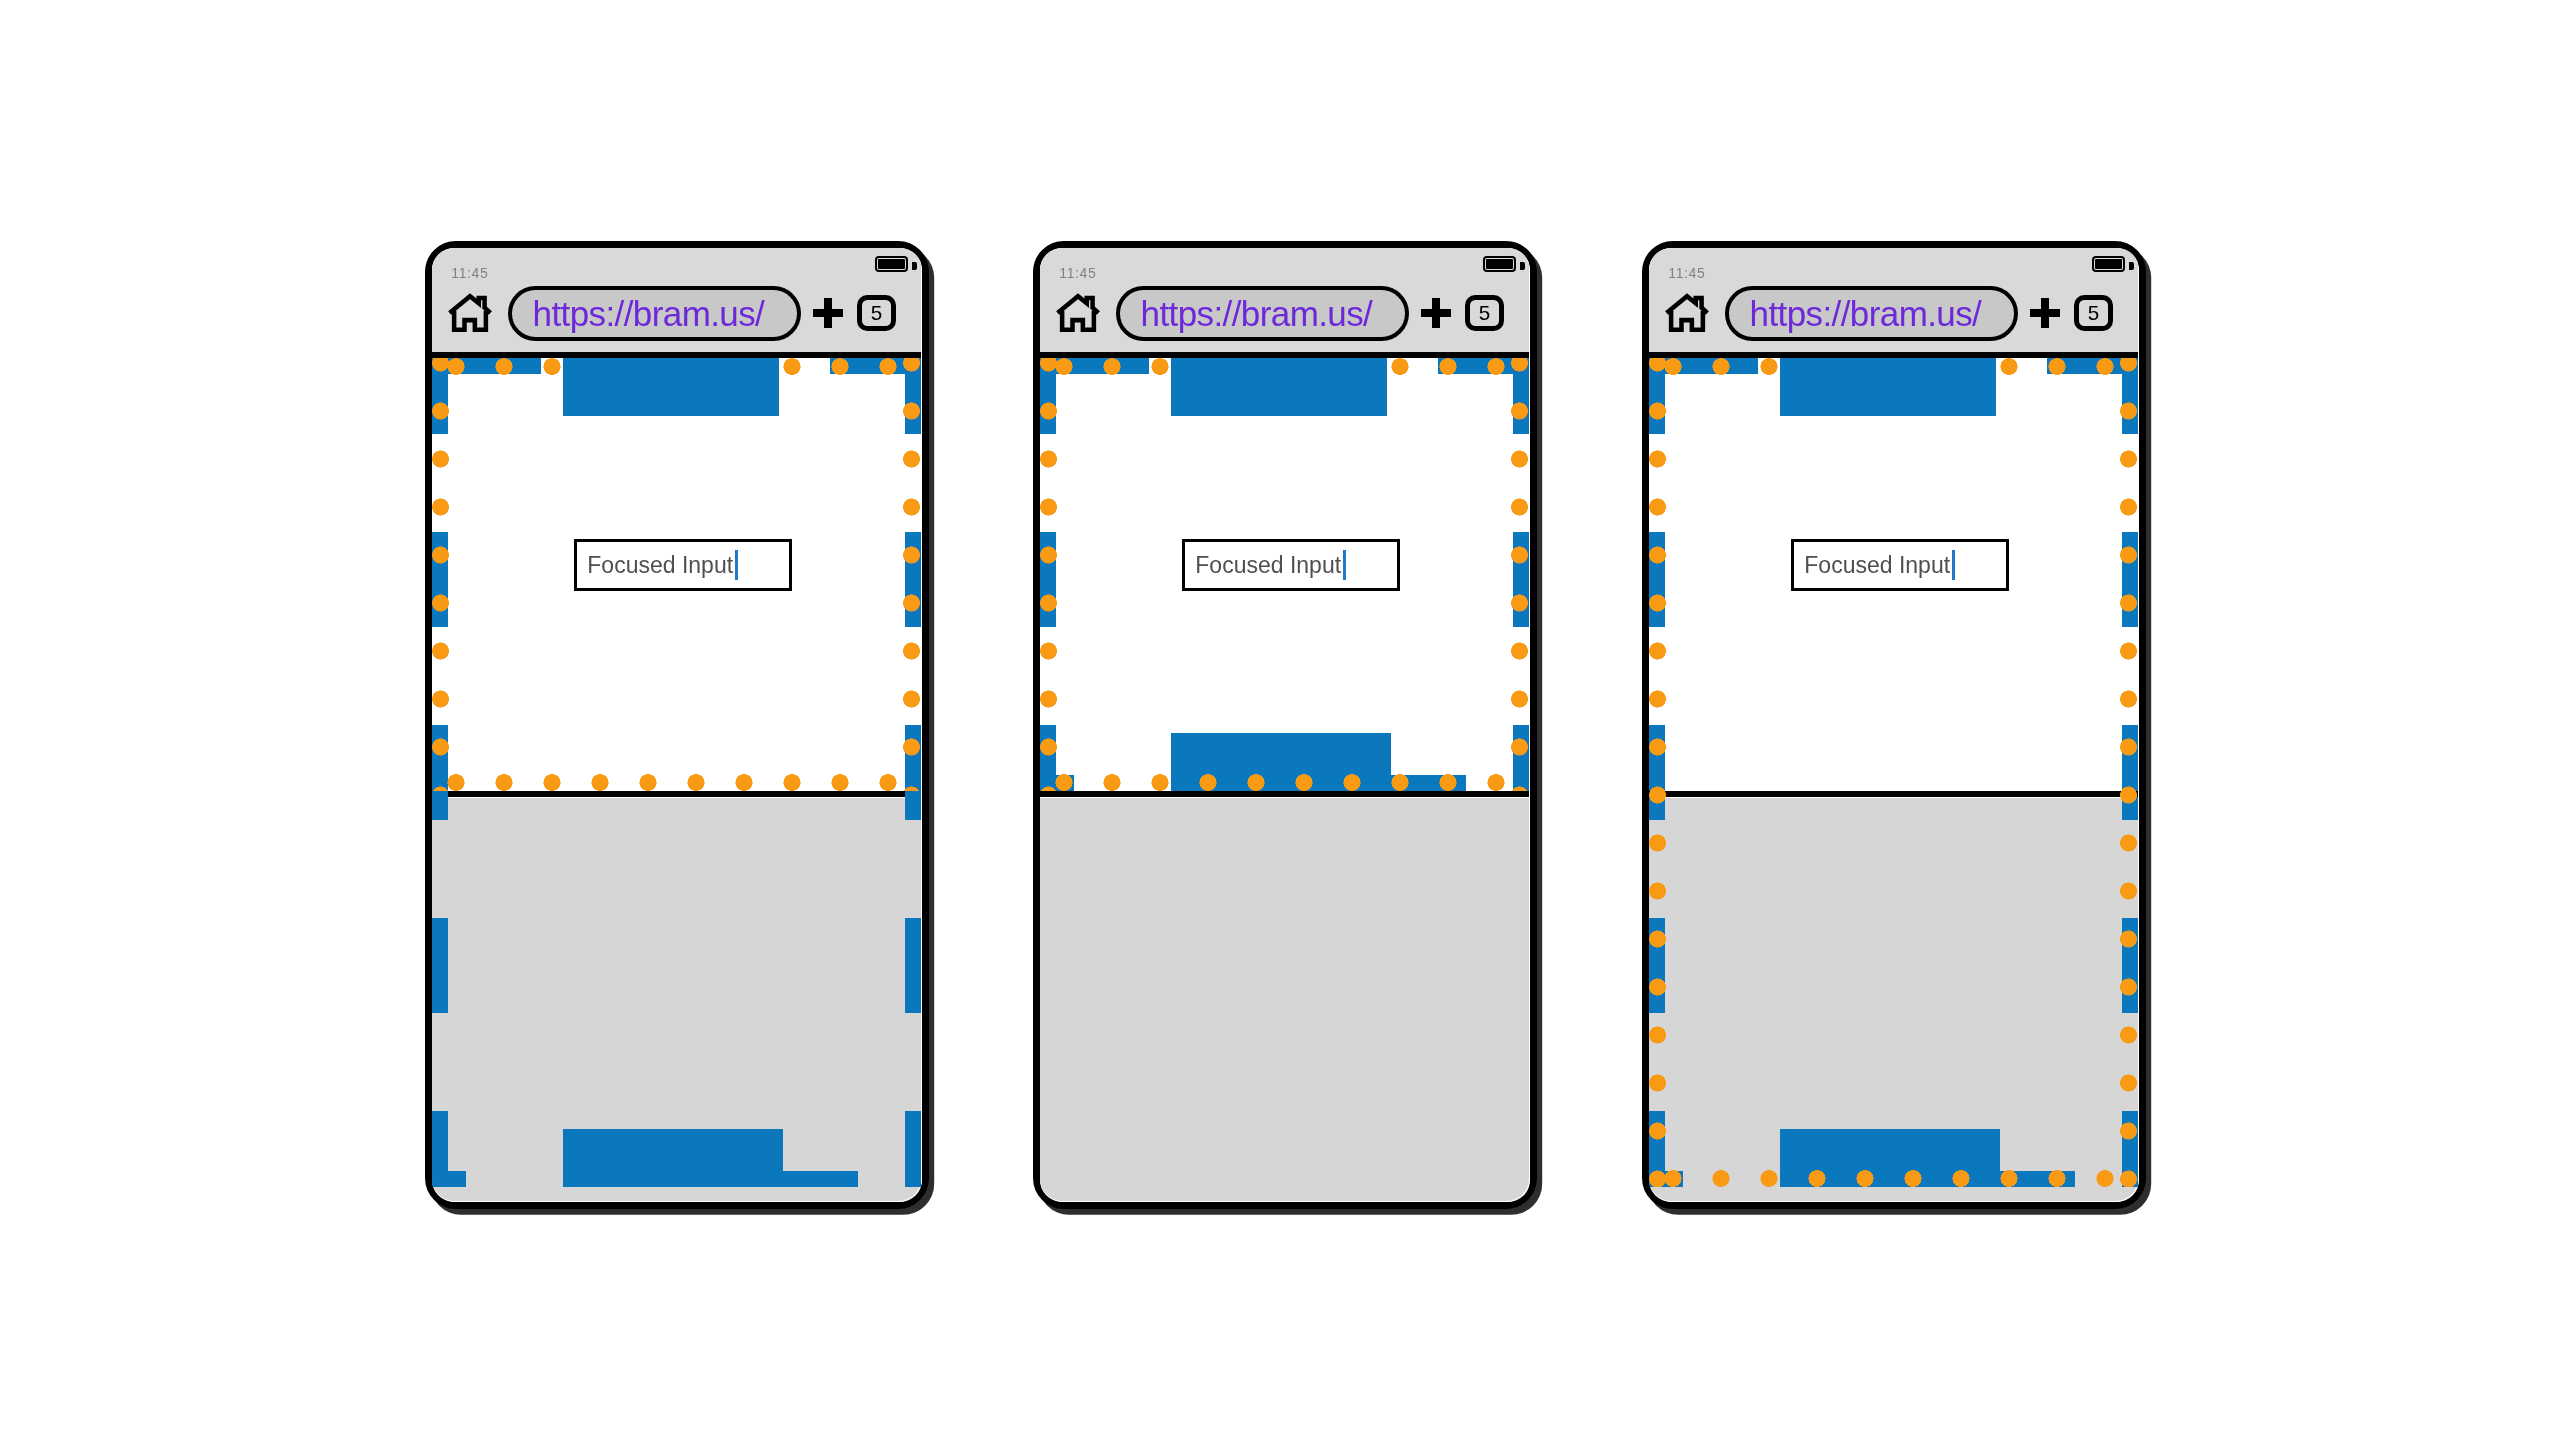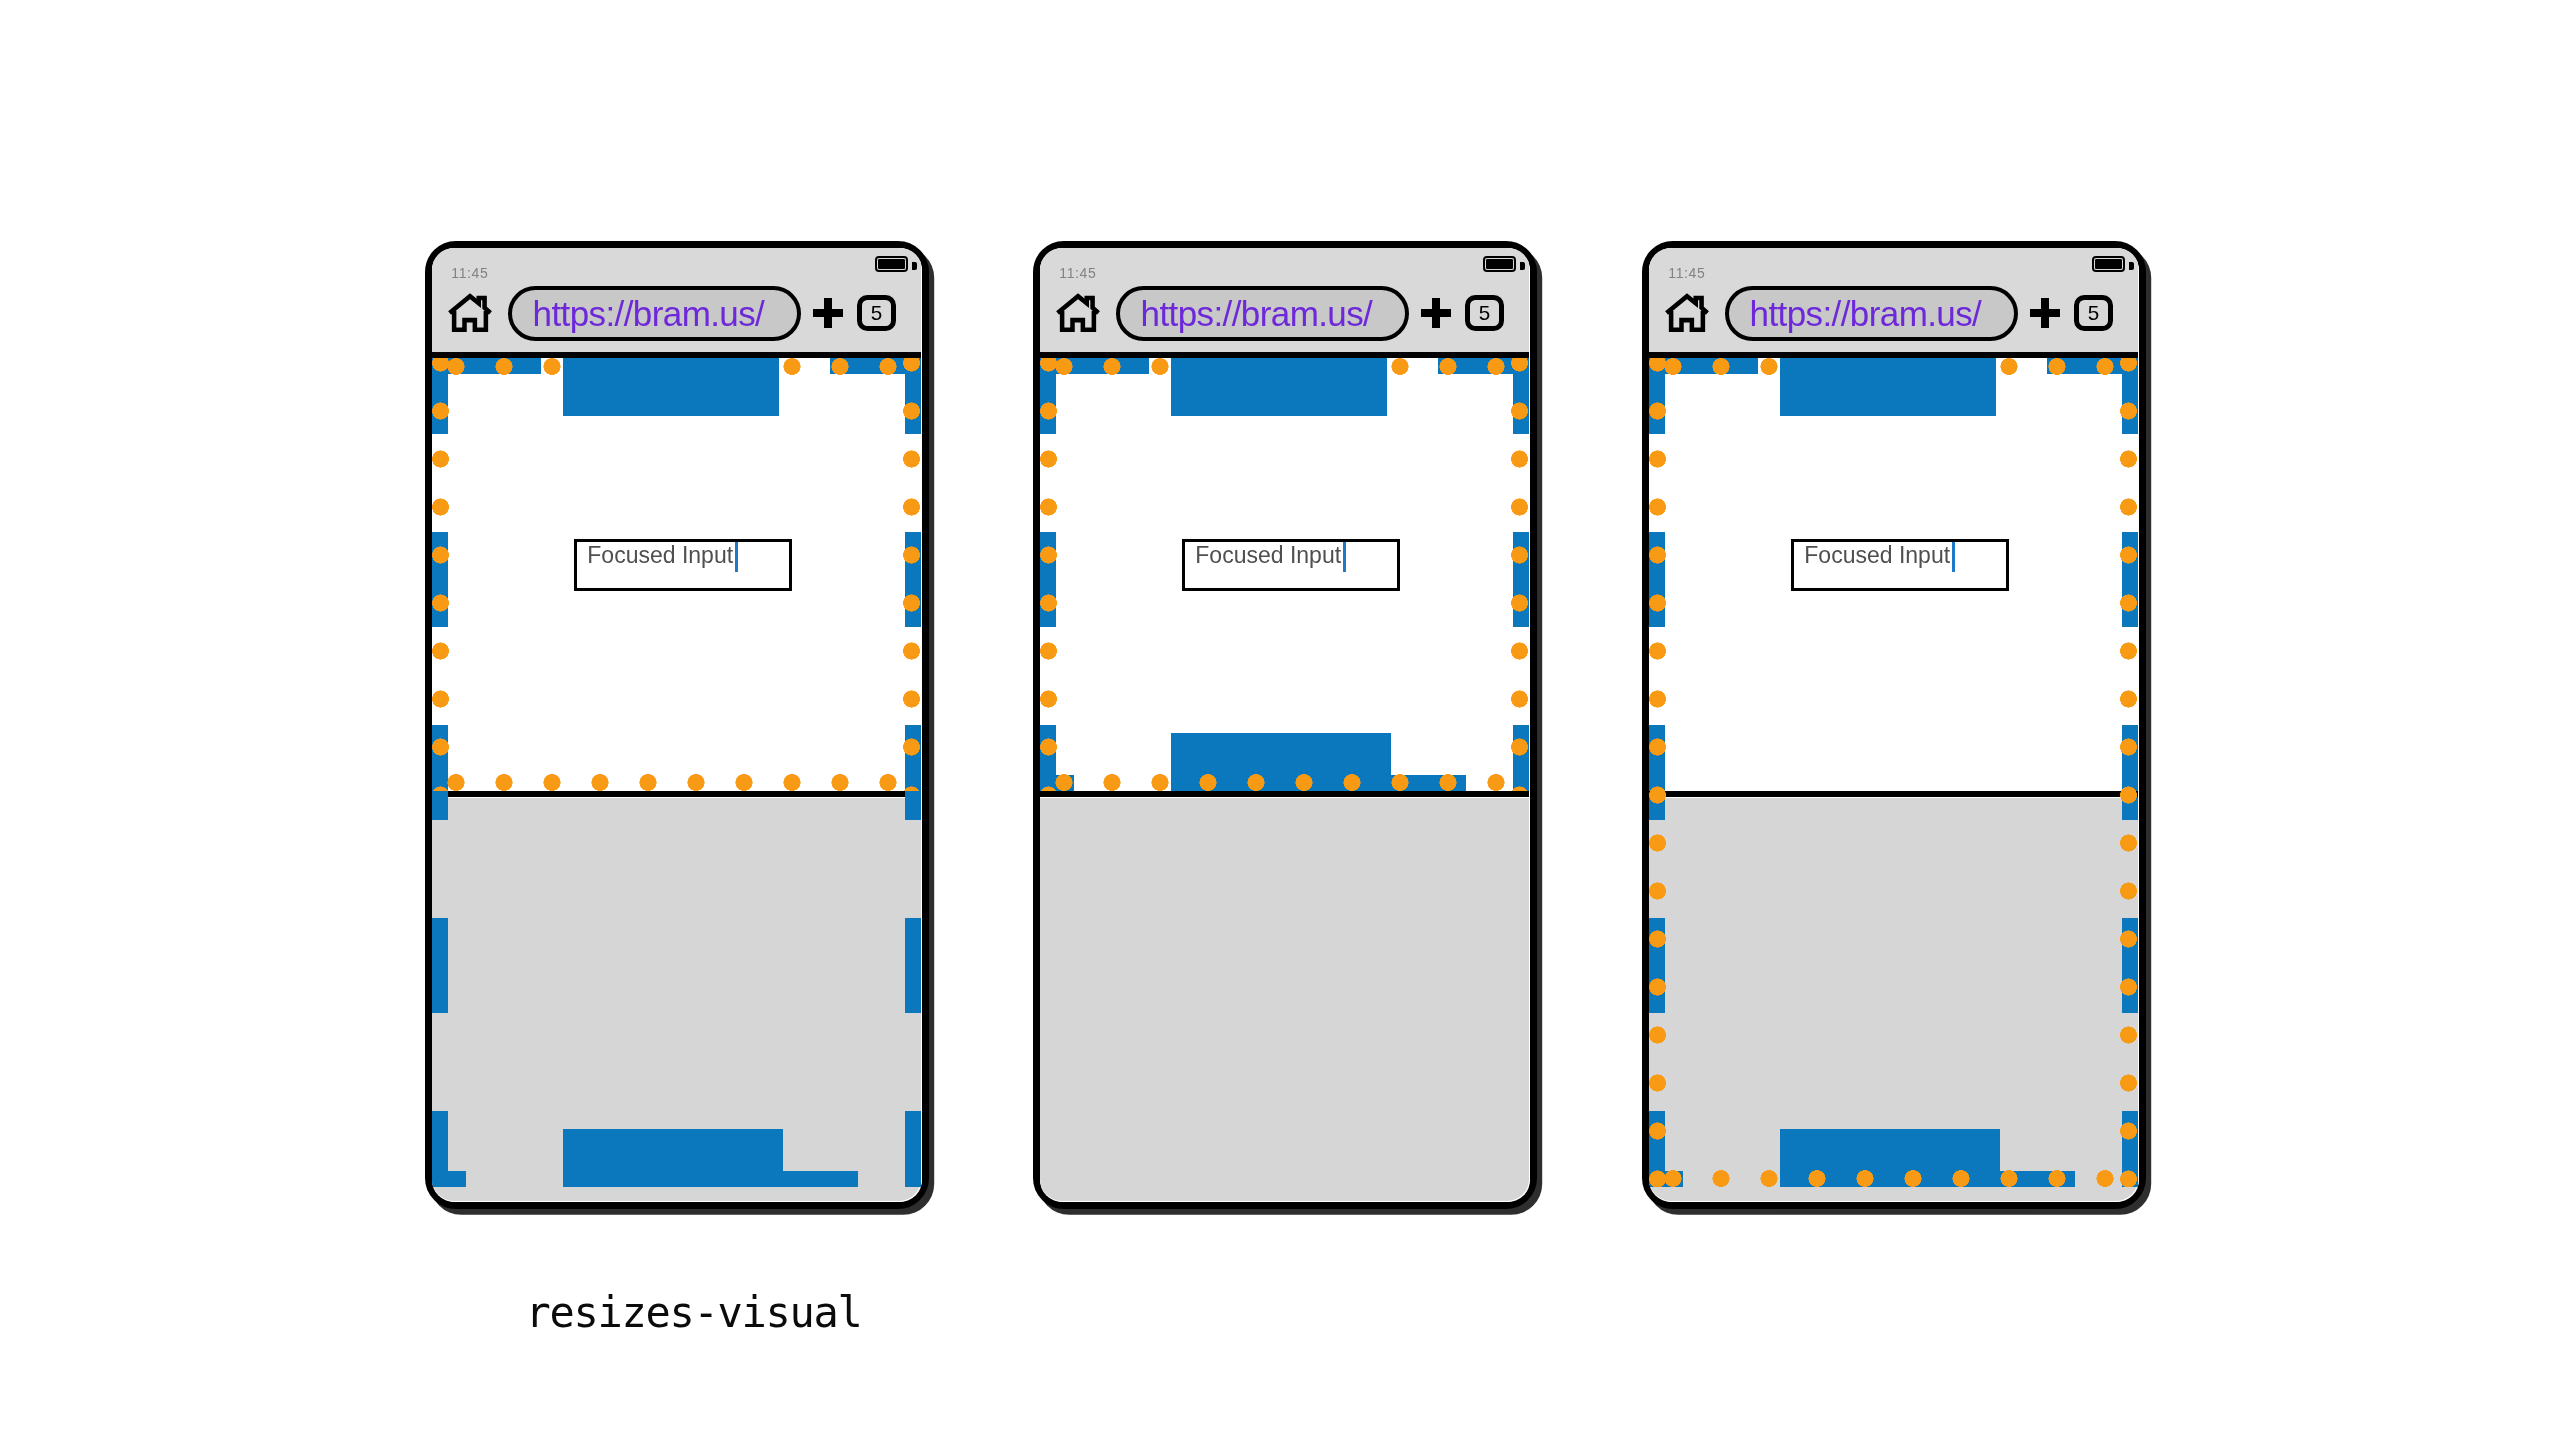--- a/index.html
+++ b/index.html
@@ -96,21 +96,21 @@
 
   
   .header-block{position:absolute;left:131px;top:110px;width:216px;height:58px;background:var(--blue);z-index:7;}
   .footer-block{position:absolute;left:131px;width:220px;height:58px;background:var(--blue);z-index:5;}
   .phone--1 .footer-block,.phone--3 .footer-block{top:881px;}
   .phone--2 .footer-block{top:485px;}
 
   
   .focused-input{
     position:absolute;left:142px;top:291px;width:218px;height:52px;background:#fff;
-    border:3.9px solid #000;z-index:8;display:flex;align-items:flex-start;padding-left:10.3px;
+    border:3.9px solid #000;z-index:8;display:flex;align-items:center;padding-left:10.3px;
   }
   .input-text{font-size:23px;color:#4f4f4f;}
   .caret{display:inline-block;width:2.6px;height:30px;background:#1f78c8;margin-left:1.9px;vertical-align:middle;}
 
   
   .caption{
     position:absolute;top:1288px;width:633px;text-align:center;
     font-family:"DejaVu Sans Mono",monospace;font-size:42px;color:#0b0b0b;letter-spacing:-1.3px;
   }
   .caption--1{left:377px;}
@@ -253,16 +253,15 @@
         </div>
         <div class="plus"></div>
         <div class="tab-btn">
           <span class="tab-count">5</span>
         </div>
       </div>
       <div class="chrome-divider"></div>
     </div>
   </div>
 
-  <div class="caption caption--1">resizes-visual</div>
 
 </div>
 
 
 </body></html>

